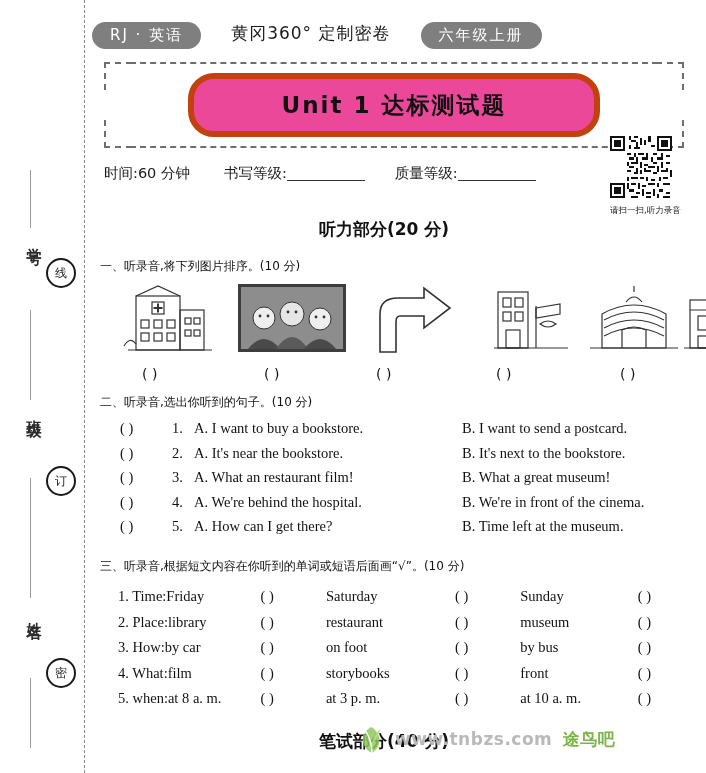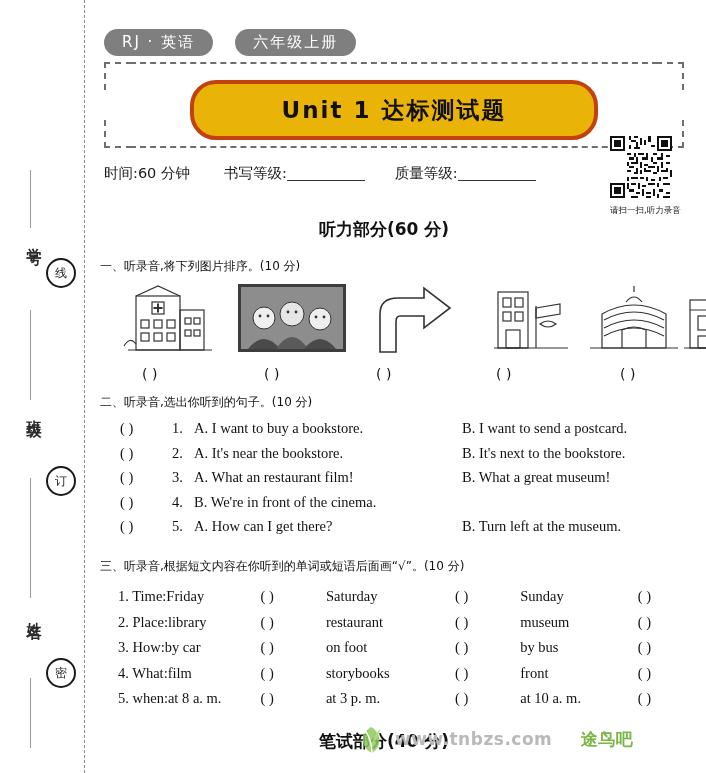--- a/index.html
+++ b/index.html
@@ -32,22 +32,22 @@
   .vrule{position:absolute;left:30px;width:1px;background:#9a9a9a;}
 
   .seal{
     position:absolute;left:46px;width:26px;height:26px;border-radius:50%;
     background:#fff;border:2px solid #1a1a1a;
     display:flex;align-items:center;justify-content:center;
     font-family:"DejaVu Sans", sans-serif;font-size:12px;color:#1a1a1a;
   }
 
   
-  .header{position:absolute;left:104px;top:22px;width:580px;height:34px;
-          display:flex;align-items:flex-end;}
+  .header{position:absolute;left:92px;top:22px;width:580px;height:34px;
+          display:flex;align-items:flex-start;gap:8px;}
   .pill{
     background:#7f7f7f;color:#ffffff;border-radius:14px;
     font-family:"DejaVu Sans", sans-serif;
     font-size:15px;letter-spacing:2px;
     padding:4px 18px;white-space:nowrap;
   }
   .hdr-mid{
     font-family:"DejaVu Sans", sans-serif;
     font-size:17px;color:#1a1a1a;letter-spacing:1px;white-space:nowrap;
   }
@@ -57,22 +57,22 @@
   .tb-corner{position:absolute;width:26px;height:26px;}
   .tb-tl{left:0;top:0;border-left:2px dashed #6e6e6e;border-top:2px dashed #6e6e6e;}
   .tb-tr{right:0;top:0;border-right:2px dashed #6e6e6e;border-top:2px dashed #6e6e6e;}
   .tb-bl{left:0;bottom:0;border-left:2px dashed #6e6e6e;border-bottom:2px dashed #6e6e6e;}
   .tb-br{right:0;bottom:0;border-right:2px dashed #6e6e6e;border-bottom:2px dashed #6e6e6e;}
   .tb-topline{position:absolute;left:26px;right:26px;top:0;border-top:2px dashed #6e6e6e;}
   .tb-botline{position:absolute;left:26px;right:26px;bottom:0;border-bottom:2px dashed #6e6e6e;}
 
   .title-cap{
     position:absolute;left:50%;transform:translateX(-50%);
-    top:18px;width:400px;height:52px;
-    border:4px solid #c2410c;border-radius:26px;background:#eab308;
+    top:11px;width:400px;height:52px;
+    border:6px solid #c2410c;border-radius:26px;background:#ec4899;
     display:flex;align-items:center;justify-content:center;
   }
   .title-text{
     font-family:"DejaVu Sans", sans-serif;
     font-size:23px;font-weight:bold;letter-spacing:2px;color:#111;
     white-space:nowrap;
   }
   .diamond{
     position:absolute;top:36px;width:16px;height:16px;background:#777;
     transform:rotate(45deg);
@@ -153,20 +153,21 @@
     <div class="vlabel" style="top:610px;">姓名</div>
     <div class="vrule" style="top:678px;height:70px;"></div>
 
     <div class="seal" style="top:258px;">线</div>
     <div class="seal" style="top:466px;">订</div>
     <div class="seal" style="top:658px;">密</div>
   </div>
 
   <div class="header">
     <div class="pill">RJ · 英语</div>
+    <div class="hdr-mid" style="margin-left:22px;">黄冈360° 定制密卷</div>
     <div class="pill" style="margin-left:22px;">六年级上册</div>
   </div>
 
   <div class="titlebox">
     <div class="tb-corner tb-tl"></div>
     <div class="tb-corner tb-tr"></div>
     <div class="tb-corner tb-bl"></div>
     <div class="tb-corner tb-br"></div>
     <div class="tb-topline"></div>
     <div class="tb-botline"></div>
@@ -271,21 +272,21 @@
         <rect x="26" y="26" width="2" height="1"></rect>
           <rect x="10" y="28" width="3" height="1"></rect>
         <rect x="17" y="28" width="2" height="1"></rect>
           <rect x="22" y="27" width="1" height="2"></rect>
         <rect x="25" y="28" width="3" height="1"></rect>
       </g>
     </svg>
     <div class="qr-cap">请扫一扫,听力录音</div>
   </div>
 
-  <div class="sec-center" style="top:218px;">听力部分(60 分)</div>
+  <div class="sec-center" style="top:218px;">听力部分(20 分)</div>
 
   <div class="q-head" style="top:258px;">一、听录音,将下列图片排序。(10 分)</div>
 
   <div class="picrow">
 
     <svg class="pic" style="left:18px;" width="96" height="72" viewBox="0 0 96 72">
       <g fill="none" stroke="#333" stroke-width="1.2">
         <rect x="14" y="12" width="44" height="54"></rect>
         <rect x="58" y="26" width="24" height="40"></rect>
         <path d="M14 12 L36 2 L58 12"></path>
@@ -399,27 +400,28 @@
     </div>
     <div class="crow">
       <span class="paren">(          )</span>
       <span class="num">3.</span>
       <span class="optA">A. What an restaurant film!</span>
       <span class="optB">B. What a great museum!</span>
     </div>
     <div class="crow">
       <span class="paren">(          )</span>
       <span class="num">4.</span>
+      <span class="optA">A. We're behind the hospital.</span>
       <span class="optB">B. We're in front of the cinema.</span>
     </div>
     <div class="crow">
       <span class="paren">(          )</span>
       <span class="num">5.</span>
       <span class="optA">A. How can I get there?</span>
-      <span class="optB">B. Turn left at the museum.</span>
+      <span class="optB">B. Time left at the museum.</span>
     </div>
   </div>
 
   <div class="q-head" style="top:558px;">三、听录音,根据短文内容在你听到的单词或短语后面画“√”。(10 分)</div>
 
   <div class="tbl">
     <div class="trow">
       <span class="tc-lab">1. Time:Friday</span>
       <span class="tc-p">(       )</span>
       <span class="tc-mid">Saturday</span>
@@ -463,16 +465,16 @@
 
   <div class="sec-center" style="top:730px;">笔试部分(40 分)</div>
 
   <svg class="wm-leaf" viewBox="0 0 34 34">
     <path d="M17 31 C6 26 4 12 16 5 C26 10 28 24 17 31 Z" fill="#8fc95c" opacity="0.85"></path>
     <path d="M17 31 C17 20 13 12 9 7" stroke="#ffffff" stroke-width="1.4" fill="none"></path>
     <path d="M26 7 C20 10 18 16 18 22" fill="#b8dd8e" opacity="0.9"></path>
   </svg>
   <div class="wm">
     <span>www.tnbzs.com</span>
-    <span class="green" style="margin-left:22px;text-align:right;">途鸟吧</span>
+    <span class="green" style="margin-left:4px;text-align:right;">途鸟吧</span>
   </div>
 
 </div>
 
 </body></html>

